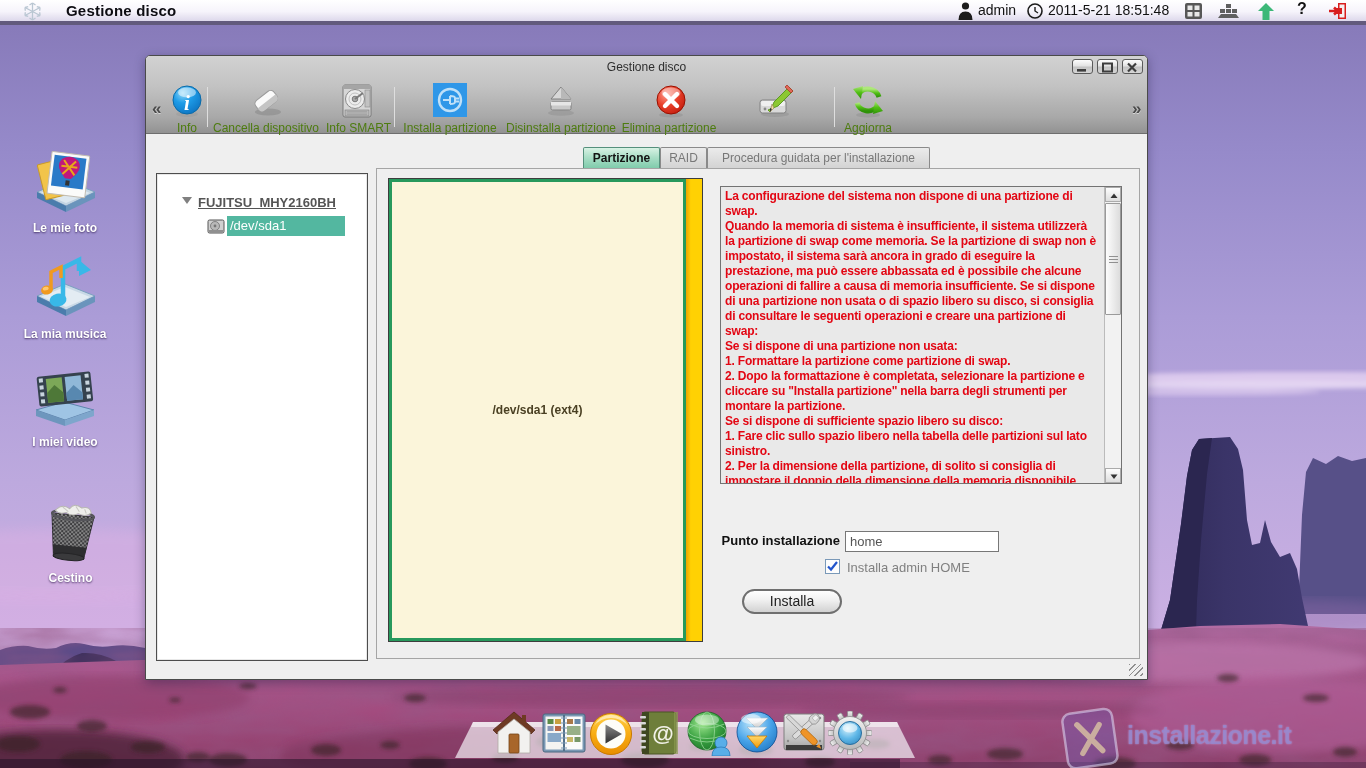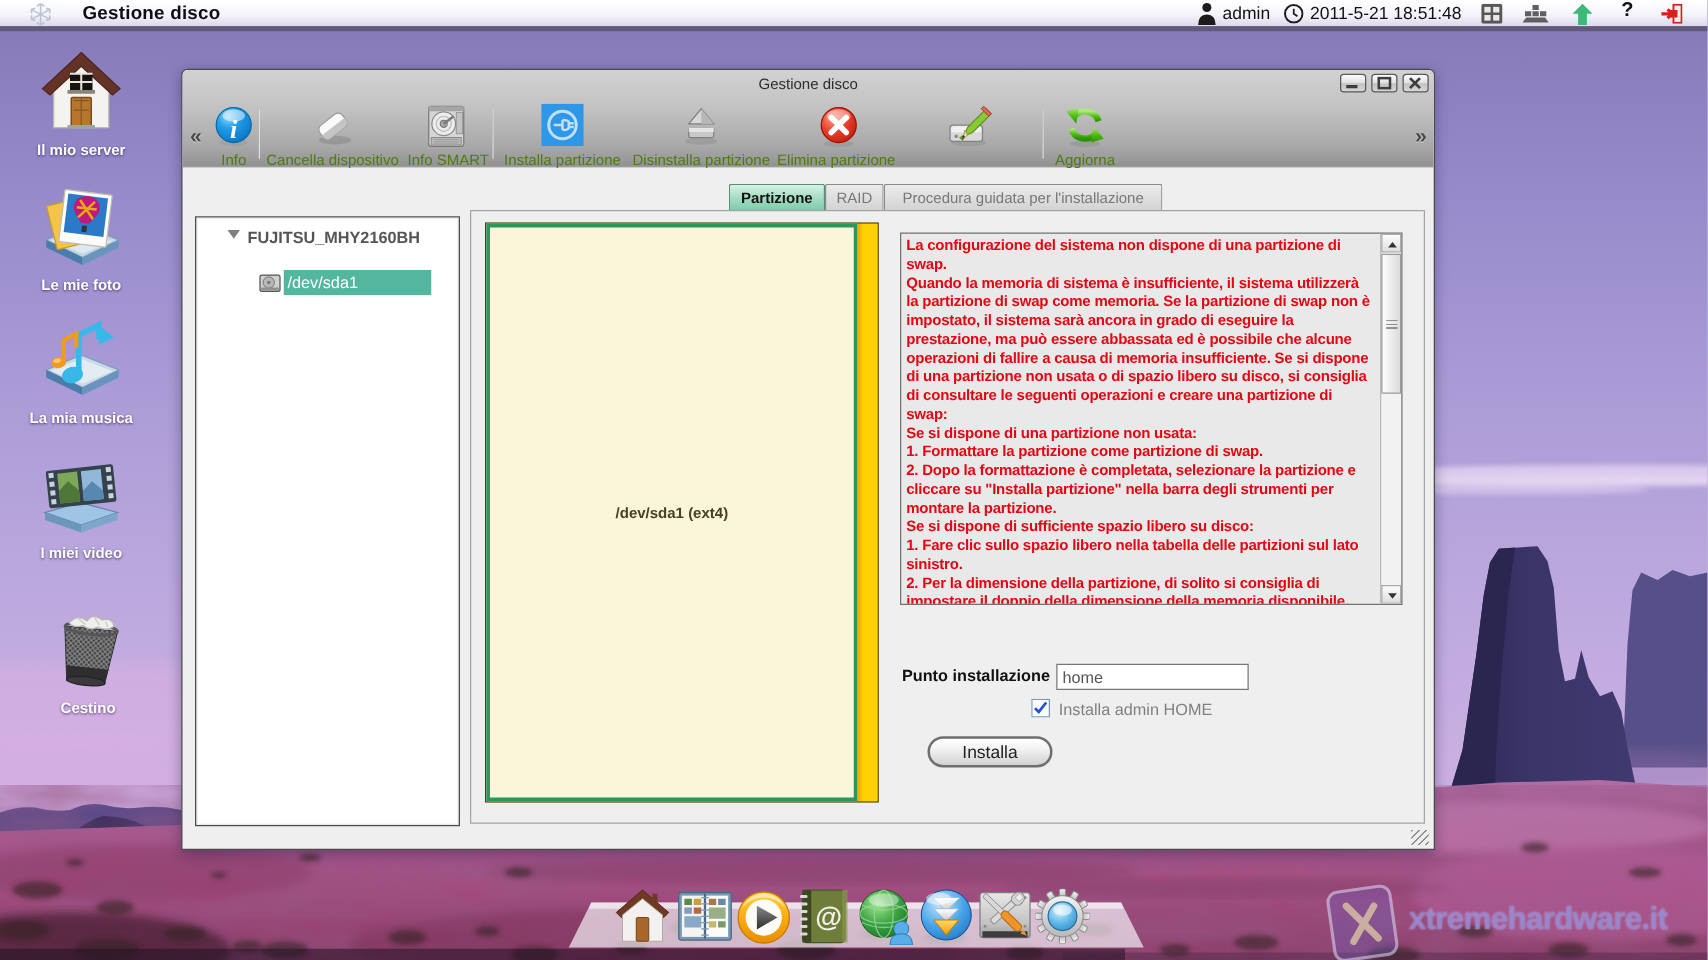--- a/index.html
+++ b/index.html
@@ -70,21 +70,21 @@
 .note { position:absolute; left:344px; top:319px; font-size:13px; color:#111; line-height:16px; }
 #mntlbl { position:absolute; left:330px; top:364px; width:133px; text-align:right; font-size:13px; font-weight:bold; color:#111; }
 #mntinput { position:absolute; left:468px; top:362px; width:154px; height:21px; border:1px solid #777; background:#fff;
   font-size:13px; color:#555; padding:2px 4px; font-family:"Liberation Sans",sans-serif; }
 #chkwrap { position:absolute; left:448px; top:390px; }
 #chklbl { position:absolute; left:470px; top:391px; font-size:13px; color:#808080; }
 #installbtn { position:absolute; left:365px; top:420px; width:100px; height:25px; border:2px solid #6f6f6f; border-radius:13px;
   background:linear-gradient(to bottom,#ffffff 0%,#f2f2f2 40%,#d2d2d2 100%); font-size:14px; color:#222; text-align:center; line-height:20px; }
 
 
-#treerow1 { position:absolute; left:41px; top:8px; font-size:13px; font-weight:bold; color:#555; }
+#treerow1 { position:absolute; left:41px; top:21px; font-size:13px; font-weight:bold; color:#555;text-decoration:underline; }
 #treerow1 .tri { position:absolute; left:-16px; top:2px; width:0; height:0; border-left:5px solid transparent; border-right:5px solid transparent; border-top:7px solid #808080; }
 #treerow2 { position:absolute; left:70px; top:42px; width:118px; height:20px; background:#53b7a0; color:#fff; font-size:13px; line-height:20px; padding-left:3px; }
 
 
 #dockplate { position:absolute; left:0; top:0; z-index:9; }
 .dk { position:absolute; z-index:12; }
 
 
 #wmark { position:absolute; left:1127px; top:721px; z-index:6; font-size:25px; font-weight:bold;
   color:rgba(145,133,205,0.8); letter-spacing:-0.5px;
@@ -247,33 +247,20 @@
 
   <svg class="tbi" style="left:1329px;top:3px" width="17" height="16" viewBox="0 0 17 16">
     <rect x="9" y="0" width="8" height="16" fill="#d81e1e"></rect>
     <rect x="10.5" y="1.5" width="5" height="13" fill="#f5f0f0"></rect>
     <path d="M0 8 L8 8 M5 4.5 L9 8 L5 11.5" stroke="#d81e1e" stroke-width="2.6" fill="none"></path>
     <rect x="6" y="5" width="7" height="6" fill="#d81e1e"></rect>
   </svg>
 </div>
 <div id="topline"></div>
 
-<div class="dicon" style="top:40px;">
-  <svg width="64" height="66" viewBox="0 0 64 66" style="display:block;margin:0 auto;">
-    <path d="M10 31 L32 12 L54 31 L54 62 L10 62 Z" fill="#f5f3ef" stroke="#c2bcb2" stroke-width="1"></path>
-    <path d="M32 2 L63 31 L57 36 L32 13 L7 36 L1 31 Z" fill="#643327" stroke="#4e251c" stroke-width="1"></path>
-    <rect x="23" y="19" width="18" height="13" fill="#17130f"></rect>
-    <path d="M23 19 L41 19 M23 25.5 L41 25.5 M32 19 L32 32" stroke="#e8e4da" stroke-width="1.6"></path>
-    <rect x="21" y="32" width="22" height="3" fill="#8a8578"></rect>
-    <rect x="24" y="38" width="16" height="23" rx="1" fill="#b5772e" stroke="#7c4a1a" stroke-width="1.2"></rect>
-    <path d="M26 40.5 L38 40.5 M26 48 L38 48 M32 38 L32 61" stroke="#8a5420" stroke-width="1"></path>
-    <rect x="21" y="60" width="22" height="3" fill="#9aa4ac"></rect>
-  </svg>
-  <div class="lbl">Il mio server</div>
-</div>
 <div class="dicon" style="top:150px;">
   <svg width="72" height="64" viewBox="0 0 72 64" style="display:block;margin:0 auto;">
     <path d="M8 42 L36 30 L66 42 L37 56 Z" fill="#c3d4e2" stroke="#7ba0c0" stroke-width="1"></path>
     <path d="M8 42 L37 56 L37 62 L8 48 Z" fill="#4a7cac"></path>
     <path d="M66 42 L37 56 L37 62 L66 48 Z" fill="#6a94bc"></path>
     <path d="M12 42.5 L36 33 L61 43 L37 53 Z" fill="#dde8f0"></path>
     <g transform="rotate(-14 30 28)">
       <rect x="12" y="10" width="30" height="36" rx="1" fill="#f2c44a" stroke="#c89a2a" stroke-width="1"></rect>
     </g>
     <g transform="rotate(7 42 28)">
@@ -319,21 +306,21 @@
             <rect x="56" y="31" width="4" height="4"></rect>
       </g>
       <rect x="17" y="11" width="16" height="24" fill="#7ca858"></rect>
       <path d="M17 35 L17 25 L25 18 L33 26 L33 35 Z" fill="#4e7838"></path>
       <rect x="36" y="11" width="16" height="24" fill="#90b8d8"></rect>
       <path d="M36 35 L36 27 L44 20 L52 28 L52 35 Z" fill="#5888b0"></path>
     </g>
   </svg>
   <div class="lbl">I miei video</div>
 </div>
-<div class="dicon" style="top:488px;padding-left:11px;">
+<div class="dicon" style="top:500px;padding-left:11px;">
   <svg width="62" height="64" viewBox="0 0 62 64" style="display:block;margin:0 auto;">
     <defs>
           <pattern id="mesh" width="4" height="4" patternUnits="userSpaceOnUse">
       <path d="M0 0 L4 4 M4 0 L0 4" stroke="#9a9a9a" stroke-width="0.9"></path>
     </pattern>
         </defs>
     <g transform="rotate(6 31 34)">
       <path d="M10 15 L52 15 L46 58 L16 58 Z" fill="#3e3e40" stroke="#2a2a2c" stroke-width="1.2"></path>
       <path d="M10 15 L52 15 L46 58 L16 58 Z" fill="url(#mesh)" opacity="0.85"></path>
       <path d="M14 46 L48 46 L46 58 L16 58 Z" fill="#2e2e30"></path>
@@ -685,15 +672,15 @@
     <circle cx="22" cy="22" r="16.5"></circle>
   </g>
   <circle cx="22" cy="22" r="11.5" fill="url(#gearg)" stroke="#2a6e9e" stroke-width="1"></circle>
   <ellipse cx="22" cy="17" rx="7.5" ry="4.5" fill="#ffffff" opacity="0.55"></ellipse>
 </svg>
 
 <svg id="wbadge" width="62" height="62" viewBox="0 0 62 62">
   <rect x="5" y="3" width="50" height="55" rx="8" fill="rgba(105,95,185,0.35)" stroke="rgba(225,220,245,0.55)" stroke-width="2.5"></rect>
   <path d="M19 15 L41 44 M41 18 L21 44" stroke="rgba(238,222,168,0.65)" stroke-width="5.5" stroke-linecap="round"></path>
 </svg>
-<div id="wmark">xtremehardware.it</div>
+<div id="wmark">installazione.it</div>
 
 </div>
 
 </body></html>

